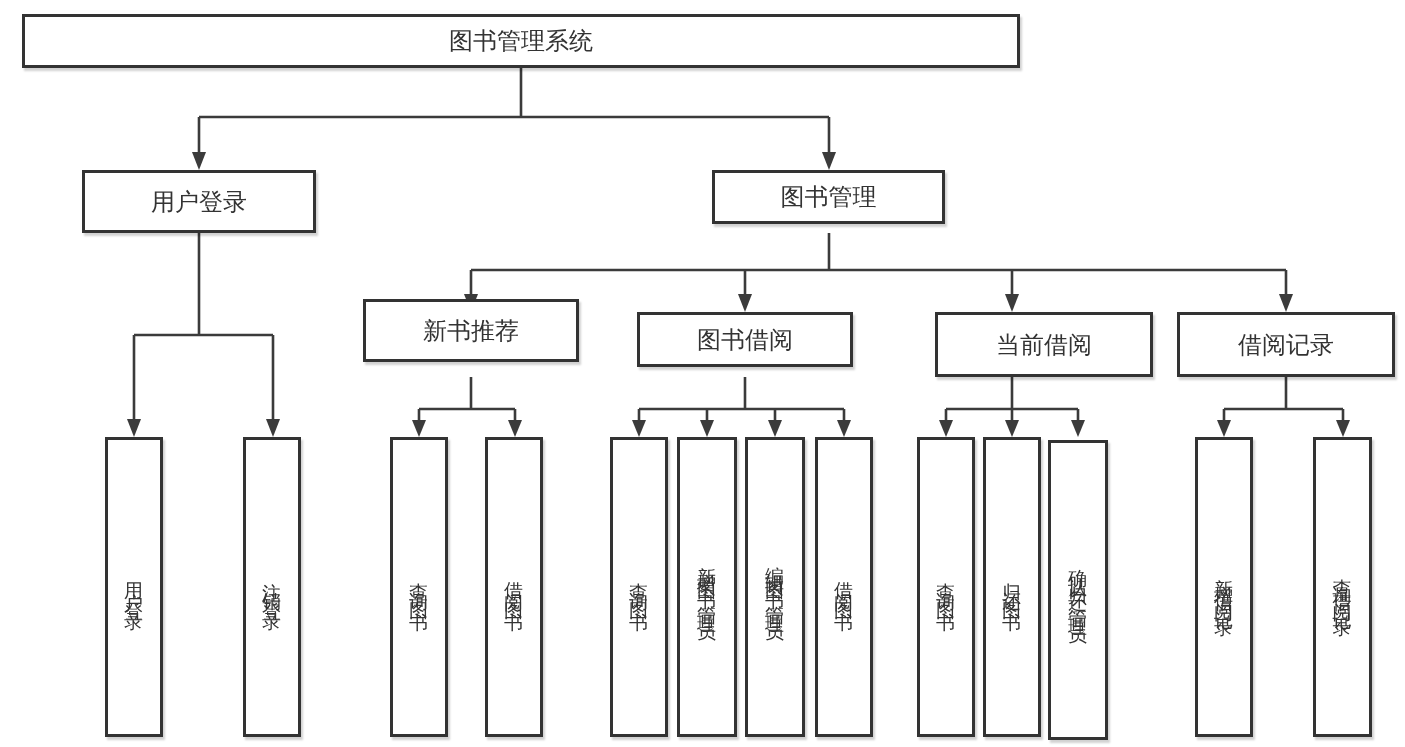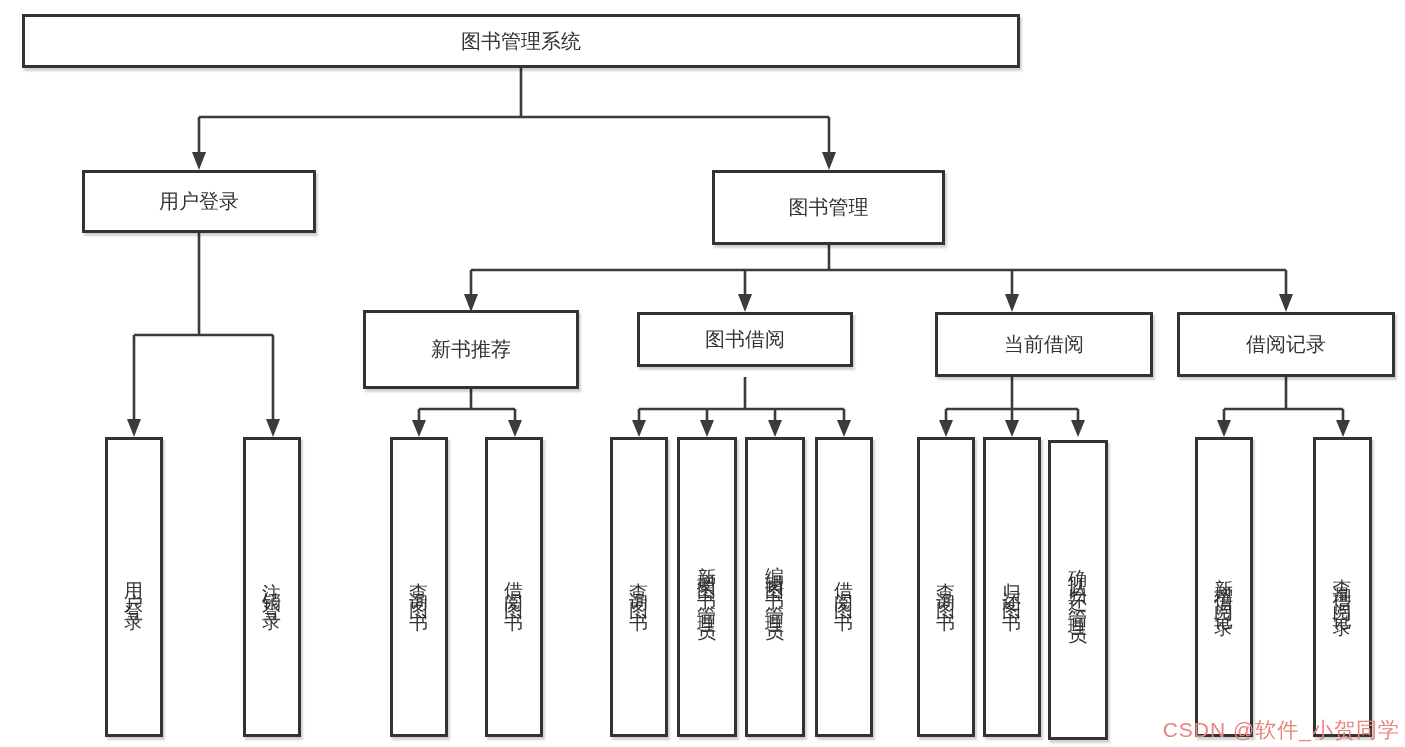--- a/index.html
+++ b/index.html
@@ -15,21 +15,21 @@
   #stage{position:absolute;inset:0;}
   svg.connectors{position:absolute;left:0;top:0;pointer-events:none;}
   svg.connectors path{stroke:var(--line);stroke-width:2.6;fill:none;}
   svg.connectors polygon{fill:var(--line);stroke:none;}
   .node{
     position:absolute;background:var(--box-fill);
     border:3px solid var(--border);
     box-shadow:2px 3px 2px rgba(0,0,0,0.18);
     box-sizing:border-box;
     display:flex;align-items:center;justify-content:center;
-    font-size:20px;color:var(--text);
+    font-size:24px;color:var(--text);
     white-space:nowrap;
   }
   .node.v{
     writing-mode:vertical-rl;text-orientation:mixed;
     letter-spacing:10px;font-size:19px;white-space:normal;
     line-height:1;
   }
   .node.v.long{letter-spacing:8px;}
   .watermark{
     position:absolute;right:5px;bottom:3px;
@@ -73,23 +73,23 @@
     <polygon points="1071,420 1085,420 1078,437"></polygon>
 
     <path d="M1286,377 V409 M1224,409 H1343 M1224,409 V421 M1343,409 V421"></path>
     <polygon points="1217,420 1231,420 1224,437"></polygon>
     <polygon points="1336,420 1350,420 1343,437"></polygon>
   </svg>
 
   <div class="node" style="left:22px;top:14px;width:998px;height:54px">图书管理系统</div>
 
   <div class="node" style="left:82px;top:170px;width:234px;height:63px">用户登录</div>
-  <div class="node" style="left:712px;top:170px;width:233px;height:75px">图书管理</div>
+  <div class="node" style="left:712px;top:170px;width:233px;height:54px">图书管理</div>
 
-  <div class="node" style="left:363px;top:310px;width:216px;height:79px">新书推荐</div>
+  <div class="node" style="left:363px;top:299px;width:216px;height:63px">新书推荐</div>
   <div class="node" style="left:637px;top:312px;width:216px;height:55px">图书借阅</div>
   <div class="node" style="left:935px;top:312px;width:218px;height:65px">当前借阅</div>
   <div class="node" style="left:1177px;top:312px;width:218px;height:65px">借阅记录</div>
 
   <div class="node v" style="left:105px;top:437px;width:58px;height:300px">用户登录</div>
   <div class="node v" style="left:243px;top:437px;width:58px;height:300px">注销登录</div>
 
   <div class="node v" style="left:390px;top:437px;width:58px;height:300px">查询图书</div>
   <div class="node v" style="left:485px;top:437px;width:58px;height:300px">借阅图书</div>
 
@@ -98,14 +98,13 @@
   <div class="node v long" style="left:745px;top:437px;width:60px;height:300px">编辑图书（管理员）</div>
   <div class="node v" style="left:815px;top:437px;width:58px;height:300px">借阅图书</div>
 
   <div class="node v" style="left:917px;top:437px;width:58px;height:300px">查询图书</div>
   <div class="node v" style="left:983px;top:437px;width:58px;height:300px">归还图书</div>
   <div class="node v long" style="left:1048px;top:440px;width:60px;height:300px">确认归还（管理员）</div>
 
   <div class="node v long" style="left:1195px;top:437px;width:58px;height:300px">新增借阅记录</div>
   <div class="node v long" style="left:1313px;top:437px;width:59px;height:300px">查询借阅记录</div>
 
-  <div class="watermark">CSDN @软件_小贺同学</div>
 </div>
 
 </body></html>

